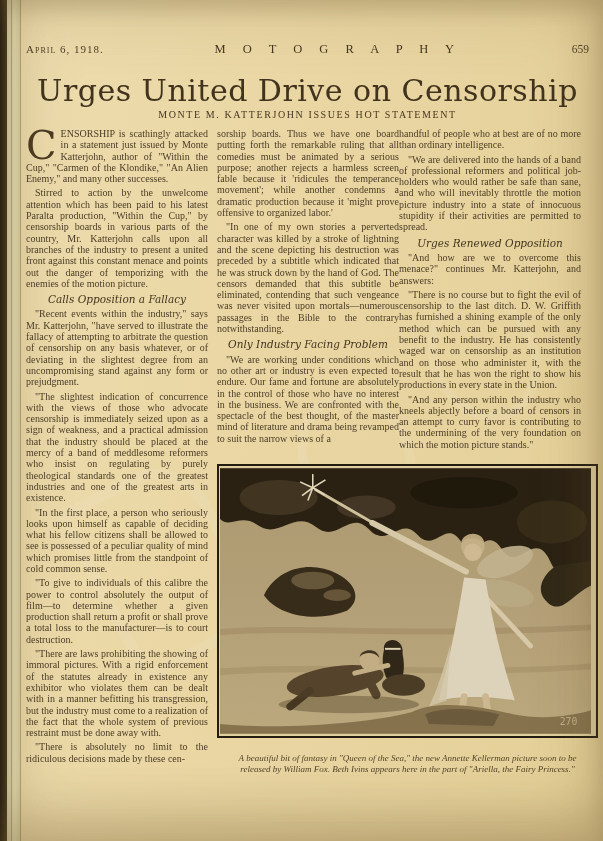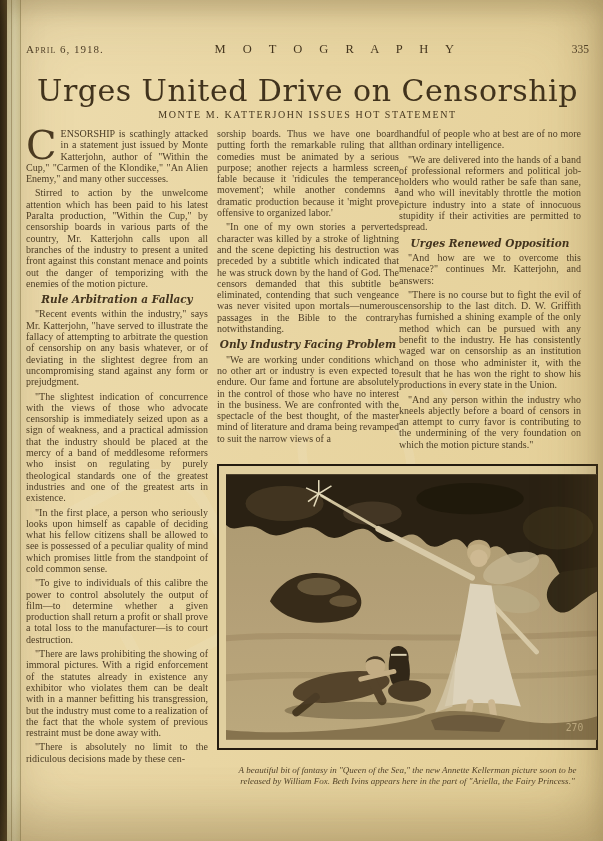--- a/index.html
+++ b/index.html
@@ -39,24 +39,24 @@
   .cols{display:flex;gap:9px;margin-top:8px;}
   .col{width:182px;flex:0 0 182px;font-size:10px;line-height:11.3px;text-align:justify;}
   .rightwrap{flex:1;display:flex;flex-direction:column;}
   .cols2{display:flex;height:334px;overflow:hidden;}
 
   .para{margin:0 0 3px;text-indent:9px;}
   .para.noindent{text-indent:0;}
   .dropcap{float:left;font-family:"DejaVu Serif",serif;font-size:40px;line-height:30px;
     padding:2px 4px 0 0;color:#4a3a22;}
   .subhead{margin:5px 0 3px;text-align:center;font-family:"DejaVu Serif",serif;
-    font-size:10.5px;font-style:italic;font-weight:bold;color:#43341e;}
+    font-size:10.5px;font-style:italic;font-weight:normal;color:#43341e;}
 
   .photo-block{margin-top:2px;width:381px;}
-  .photo-frame{border:2px solid #241c10;padding:7px;background:#e0cf9f;}
+  .photo-frame{border:2px solid #241c10;padding:1px;background:#e0cf9f;}
   .photo-frame svg{display:block;}
   .caption{margin:15px 8px 0;text-align:center;font-style:italic;
     font-size:9px;line-height:10.5px;color:#55452c;}
 
   .watermark{position:absolute;pointer-events:none;opacity:.5;}
   .wm-ring{position:absolute;border:9px solid rgba(238,232,206,.38);border-radius:50%;}
   .wm-d{position:absolute;border:11px solid rgba(238,232,206,.34);
     border-radius:8px 60px 60px 8px;transform:rotate(-28deg);}
 </style>
 </head>
@@ -69,31 +69,31 @@
   <div class="watermark" style="left:0;top:0;width:603px;height:841px;">
     <div class="wm-d" style="left:92px;top:470px;width:120px;height:170px;"></div>
     <div class="wm-ring" style="left:300px;top:390px;width:95px;height:120px;transform:rotate(-25deg);"></div>
     <div class="wm-ring" style="left:430px;top:290px;width:90px;height:115px;transform:rotate(-25deg);"></div>
   </div>
 
   <div class="content">
     <div class="header">
       <span class="date">April 6, 1918.</span>
       <span class="masthead">M O T O G R A P H Y</span>
-      <span class="pagenum">335</span>
+      <span class="pagenum">659</span>
     </div>
 
     <h1 class="headline">Urges United Drive on Censorship</h1>
     <div class="subtitle">MONTE M. KATTERJOHN ISSUES HOT STATEMENT</div>
 
     <div class="cols">
       <div class="col">
           <p class="para noindent"><span class="dropcap">C</span>ENSORSHIP is scathingly attacked in a statement just issued by Monte Katterjohn, author of "Within the Cup," "Carmen of the Klondike," "An Alien Enemy," and many other successes.</p>
           <p class="para">Stirred to action by the unwelcome attention which has been paid to his latest Paralta production, "Within the Cup," by censorship boards in various parts of the country, Mr. Katterjohn calls upon all branches of the industry to present a united front against this constant menace and points out the danger of temporizing with the enemies of the motion picture.</p>
-          <h3 class="subhead">Rule Arbitration a Fallacy</h3>
+          <h3 class="subhead">Calls Opposition a Fallacy</h3>
           <p class="para">"Recent events within the industry," says Mr. Katterjohn, "have served to illustrate the fallacy of attempting to arbitrate the question of censorship on any basis whatever, or of deviating in the slightest degree from an uncompromising stand against any form or prejudgment.</p>
           <p class="para">"The slightest indication of concurrence with the views of those who advocate censorship is immediately seized upon as a sign of weakness, and a practical admission that the industry should be placed at the mercy of a band of meddlesome reformers who insist on regulating by purely theological standards one of the greatest industries and one of the greatest arts in existence.</p>
           <p class="para">"In the first place, a person who seriously looks upon himself as capable of deciding what his fellow citizens shall be allowed to see is possessed of a peculiar quality of mind which promises little from the standpoint of cold common sense.</p>
           <p class="para">"To give to individuals of this calibre the power to control absolutely the output of film—to determine whether a given production shall return a profit or shall prove a total loss to the manufacturer—is to court destruction.</p>
           <p class="para">"There are laws prohibiting the showing of immoral pictures. With a rigid enforcement of the statutes already in existence any exhibitor who violates them can be dealt with in a manner befitting his transgression, but the industry must come to a realization of the fact that the whole system of previous restraint must be done away with.</p>
           <p class="para">"There is absolutely no limit to the ridiculous decisions made by these cen-</p>
         </div>
       <div class="rightwrap">
         <div class="cols2">
           <div class="col">

